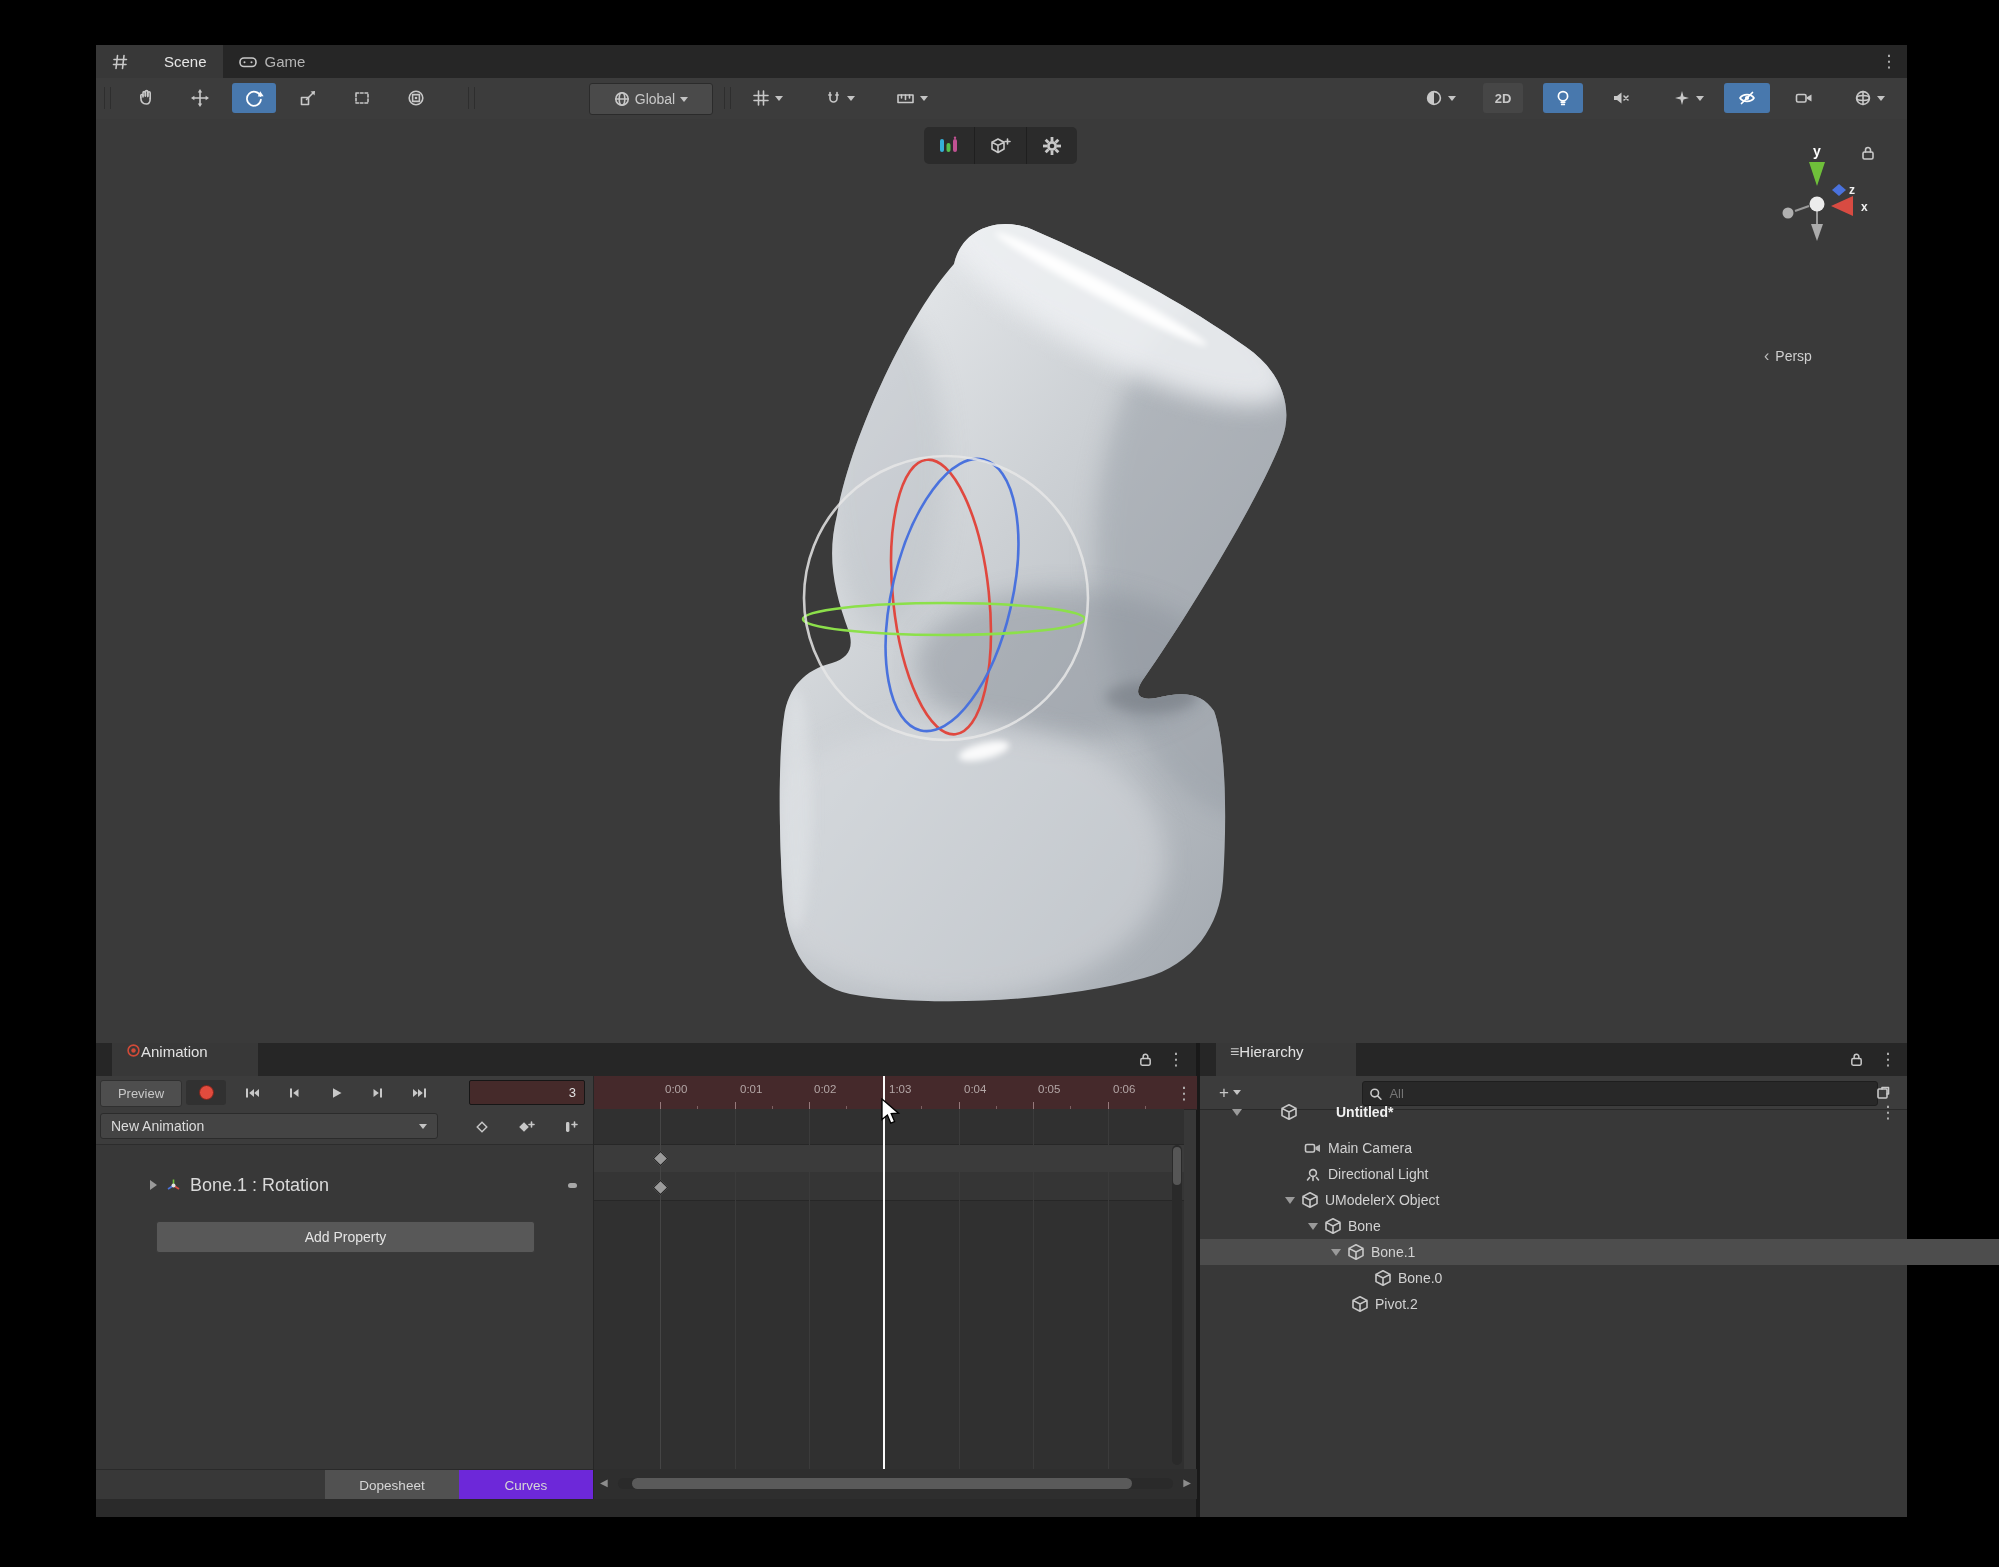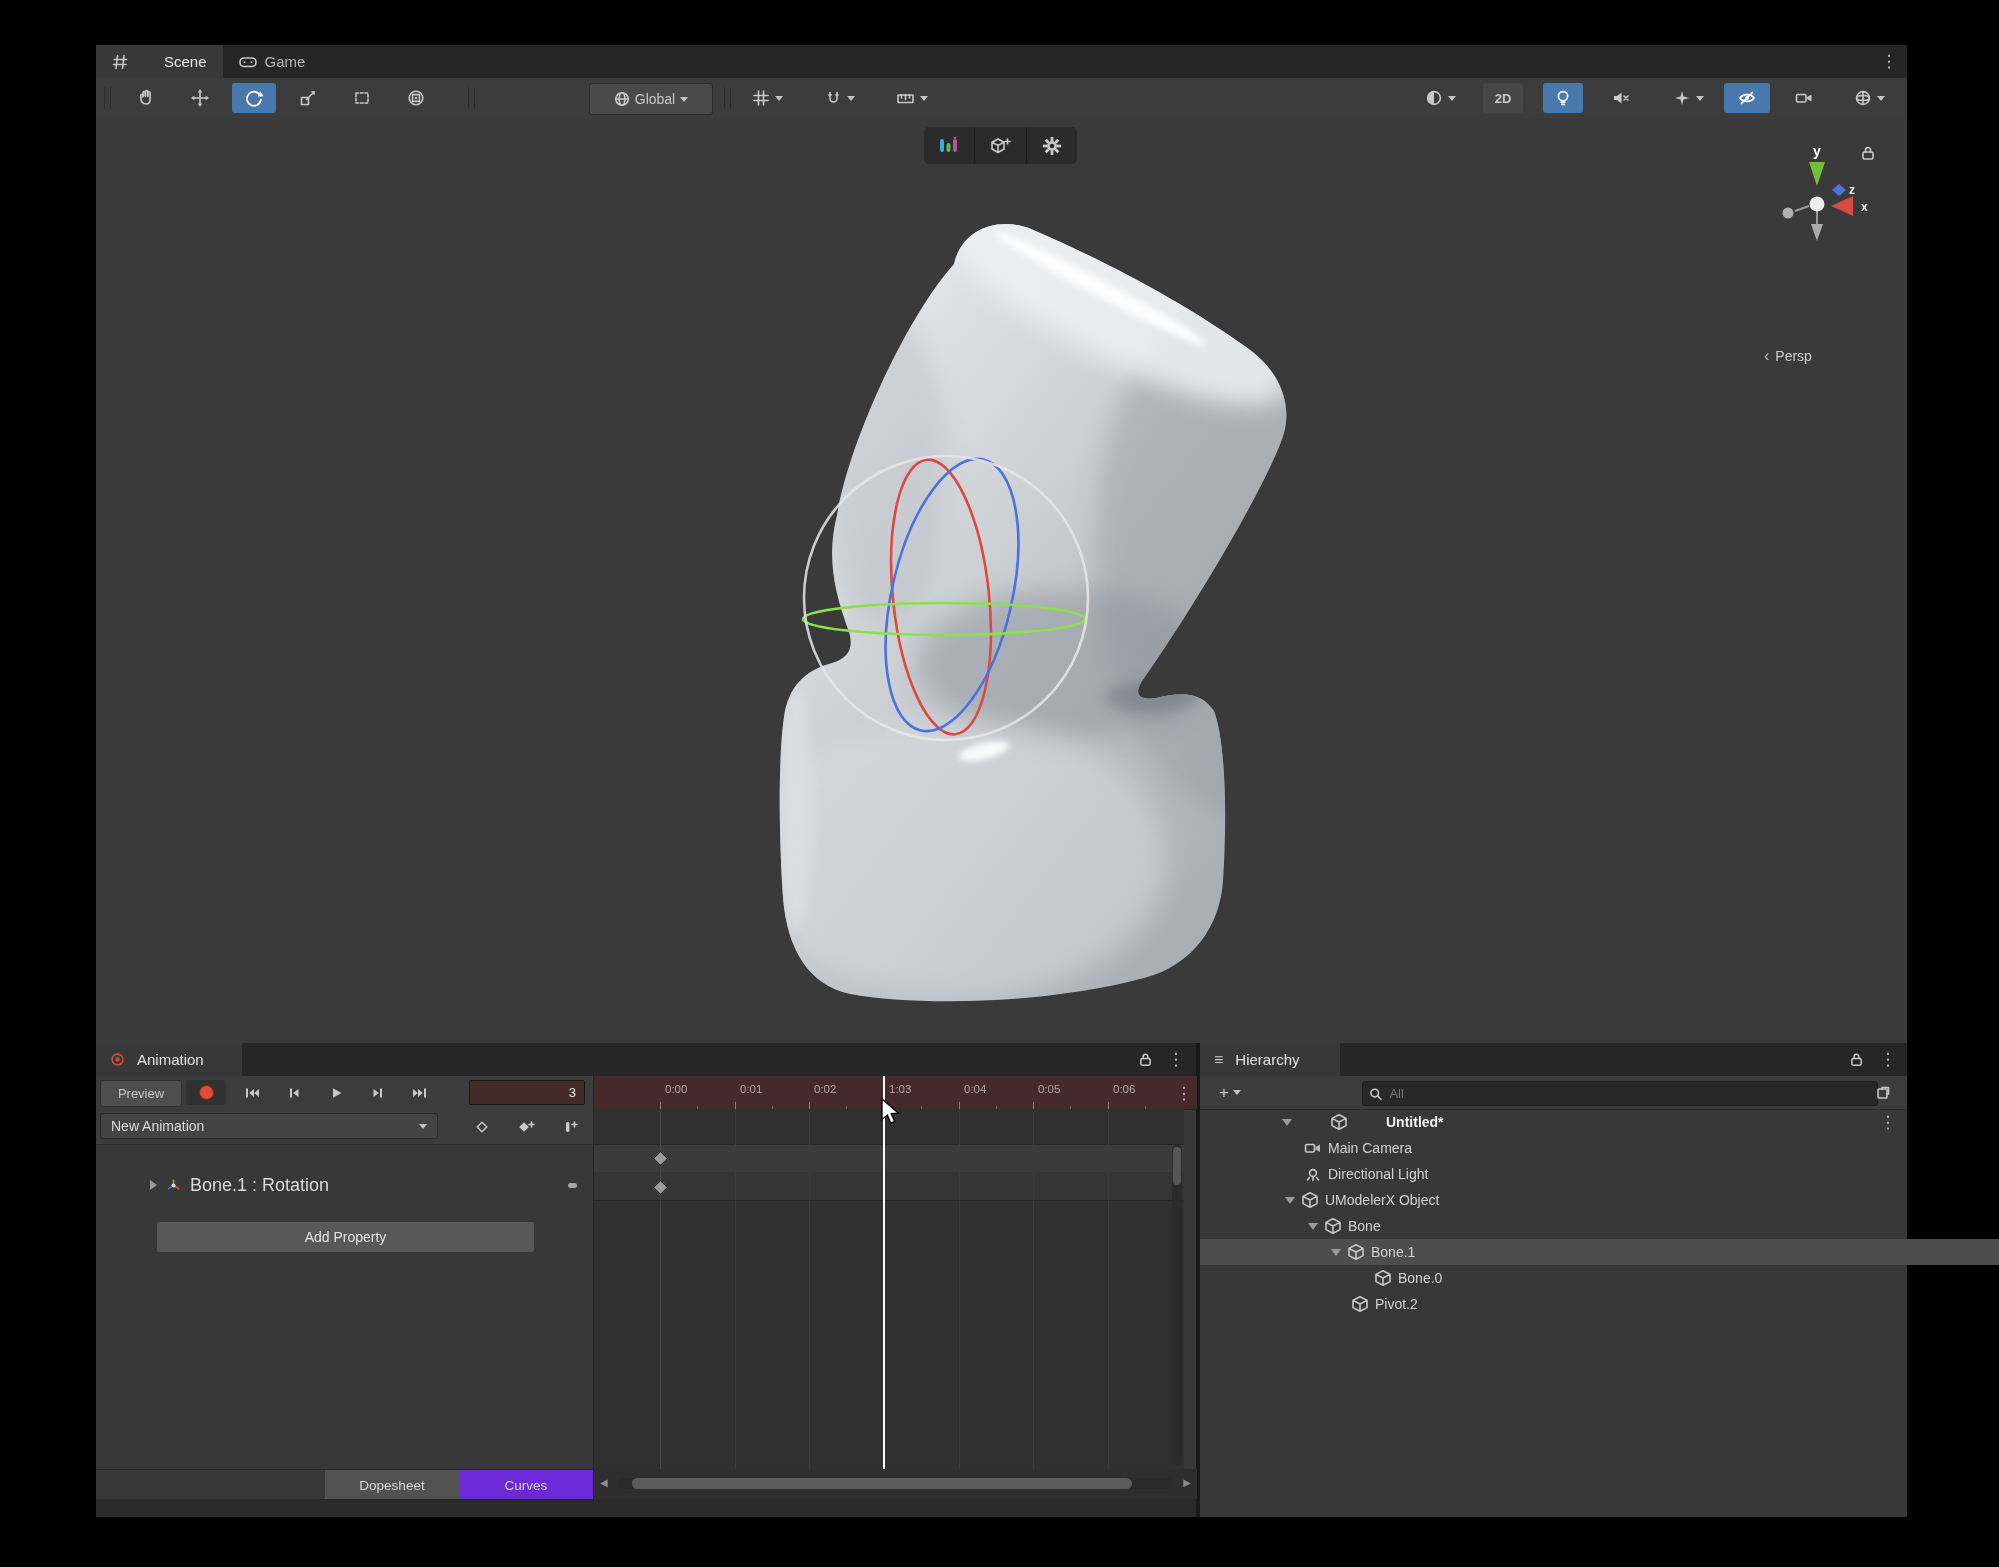--- a/index.html
+++ b/index.html
@@ -22,21 +22,21 @@
   
   .viewport{position:absolute;left:0;top:74px;width:1811px;height:924px;background:#3a3a3a;overflow:hidden;}
   .overlaybar{position:absolute;left:828px;top:8px;width:153px;height:37px;background:#2b2b2b;border-radius:5px;display:flex;}
   .overlaybtn{flex:1;display:flex;align-items:center;justify-content:center;border-left:1px solid #1f1f1f;}
   .overlaybtn:first-child{border-left:none;}
   .persp{position:absolute;left:1668px;top:228px;display:flex;align-items:center;gap:6px;color:#cfcfcf;font-size:14px;}
   
   .bottom{position:absolute;left:0;top:998px;width:1811px;height:474px;background:#191919;}
   .panel{position:absolute;top:0;height:474px;background:#383838;}
   .ptabrow{position:absolute;left:0;top:0;width:100%;height:33px;background:#262626;}
-  .ptab{position:absolute;left:0;top:0;height:33px;display:flex;align-items:center;gap:12px;padding:0 14px;background:#383838;color:#e2e2e2;font-size:15px;}
+  .ptab{position:absolute;left:16px;top:0;height:33px;display:flex;align-items:flex-start;gap:0;padding:0 14px;background:#383838;color:#e2e2e2;font-size:15px;}
   .ptool{position:absolute;left:0;top:33px;height:33px;background:#3c3c3c;border-bottom:1px solid #282828;}
   .tbtn{position:absolute;top:4px;height:25px;border-radius:3px;display:flex;align-items:center;justify-content:center;color:#c8c8c8;}
   
   .ruler{position:absolute;left:497px;top:33px;width:603px;height:33px;background:#45292B;border-left:1px solid #262626;border-bottom:1px solid #262626;overflow:hidden;}
   .rlabel{position:absolute;top:7px;font-size:11.5px;color:#b3a6a6;}
   .rtick{position:absolute;bottom:0;width:1px;height:7px;background:#96797b;}
   .rtick.minor{height:3px;opacity:.7;}
   .dope{position:absolute;left:497px;top:66px;width:590px;height:360px;background:#303030;border-left:1px solid #262626;overflow:hidden;}
   .gline{position:absolute;top:0;bottom:0;width:1px;background:#3b3b3b;}
   .drow{position:absolute;left:0;right:0;}
@@ -548,21 +548,21 @@
           <input placeholder="All" style="">
         </div>
         <svg class="abs" style="left:676px;top:9px;" width="15" height="15" viewBox="0 0 15 15">
             <g class="icon-stroke" stroke-width="1.3">
               <rect x="2" y="4" width="9" height="9" rx="1"></rect>
               <path d="M6 4 V2.5 H12.5 V9 H11"></path>
             </g>
           </svg>
       </div>
 
-      <div class="hrow" style="top:66px;padding-left:82px;gap:38px;">
+      <div class="hrow" style="top:56px;padding-left:32px;gap:38px;">
         <span class="fold-down"></span>
         <svg width="18" height="18" viewBox="0 0 18 18">
             <g class="icon-stroke" stroke-width="1.3" stroke="#dcdcdc">
               <path d="M9 1.8 L16 5.4 L16 12.6 L9 16.2 L2 12.6 L2 5.4 Z M2 5.4 L9 9 L16 5.4 M9 9 V16.2"></path>
             </g>
           </svg>
         <span style="font-weight:bold;color:#f0f0f0;">Untitled*</span>
         <div class="kebab" style="left:678px;height:26px;">⋮</div>
       </div>
       <div class="hrow" style="top:92px;padding-left:104px;">

